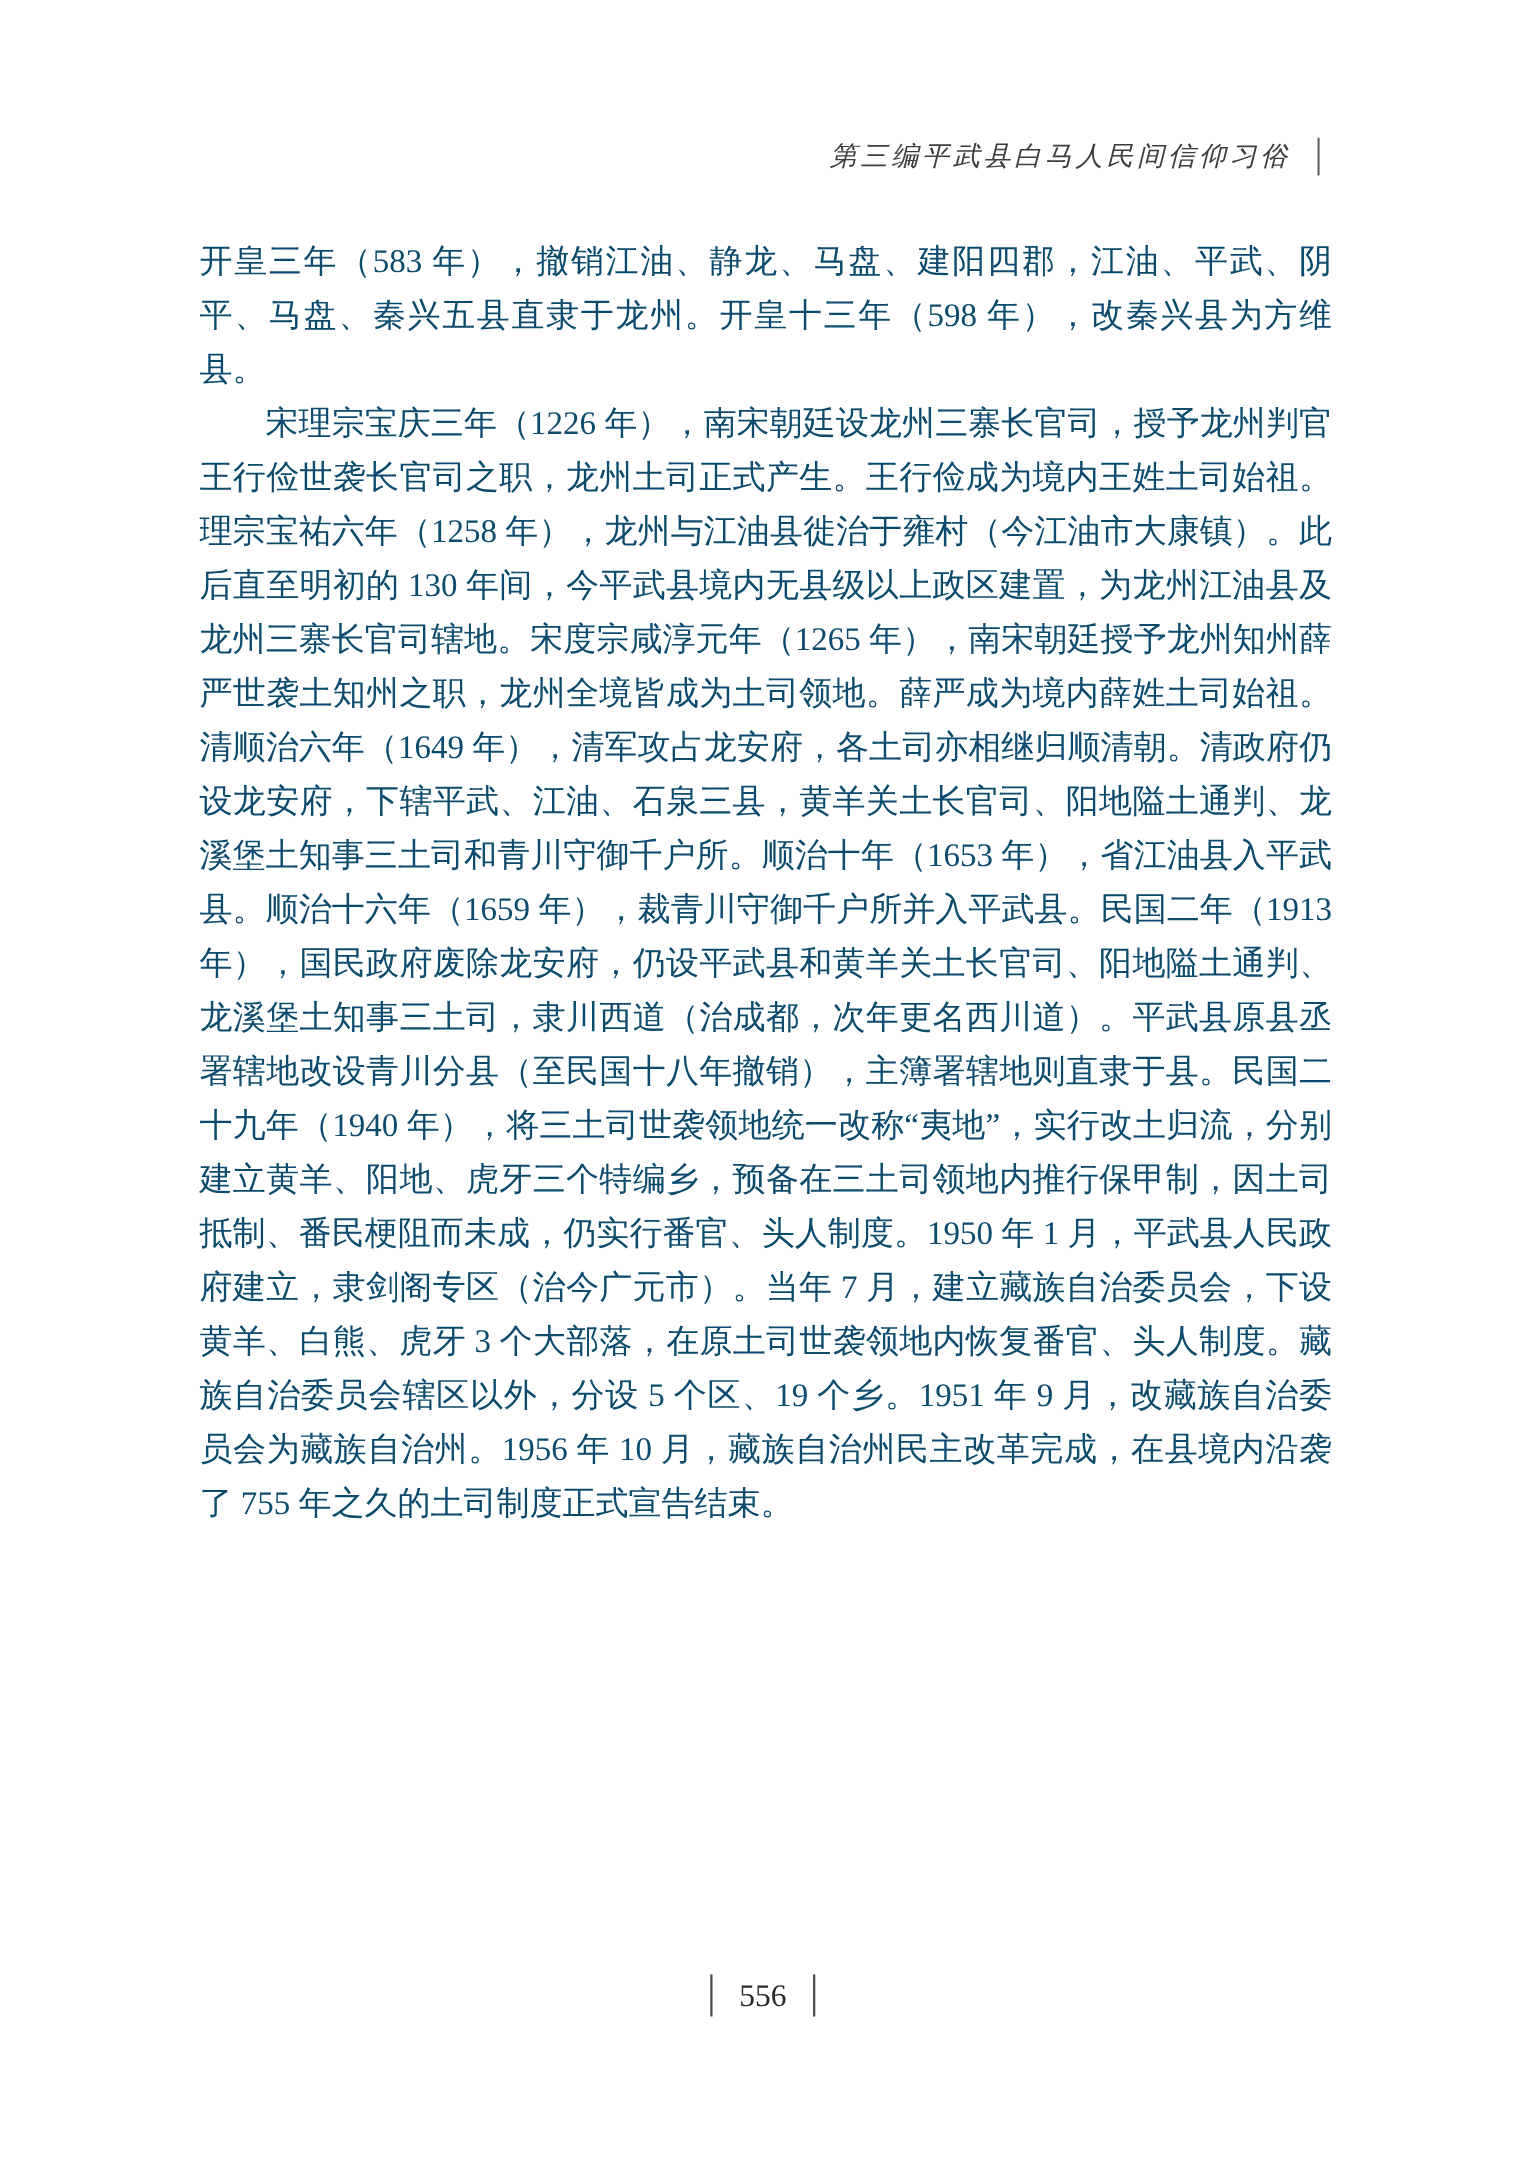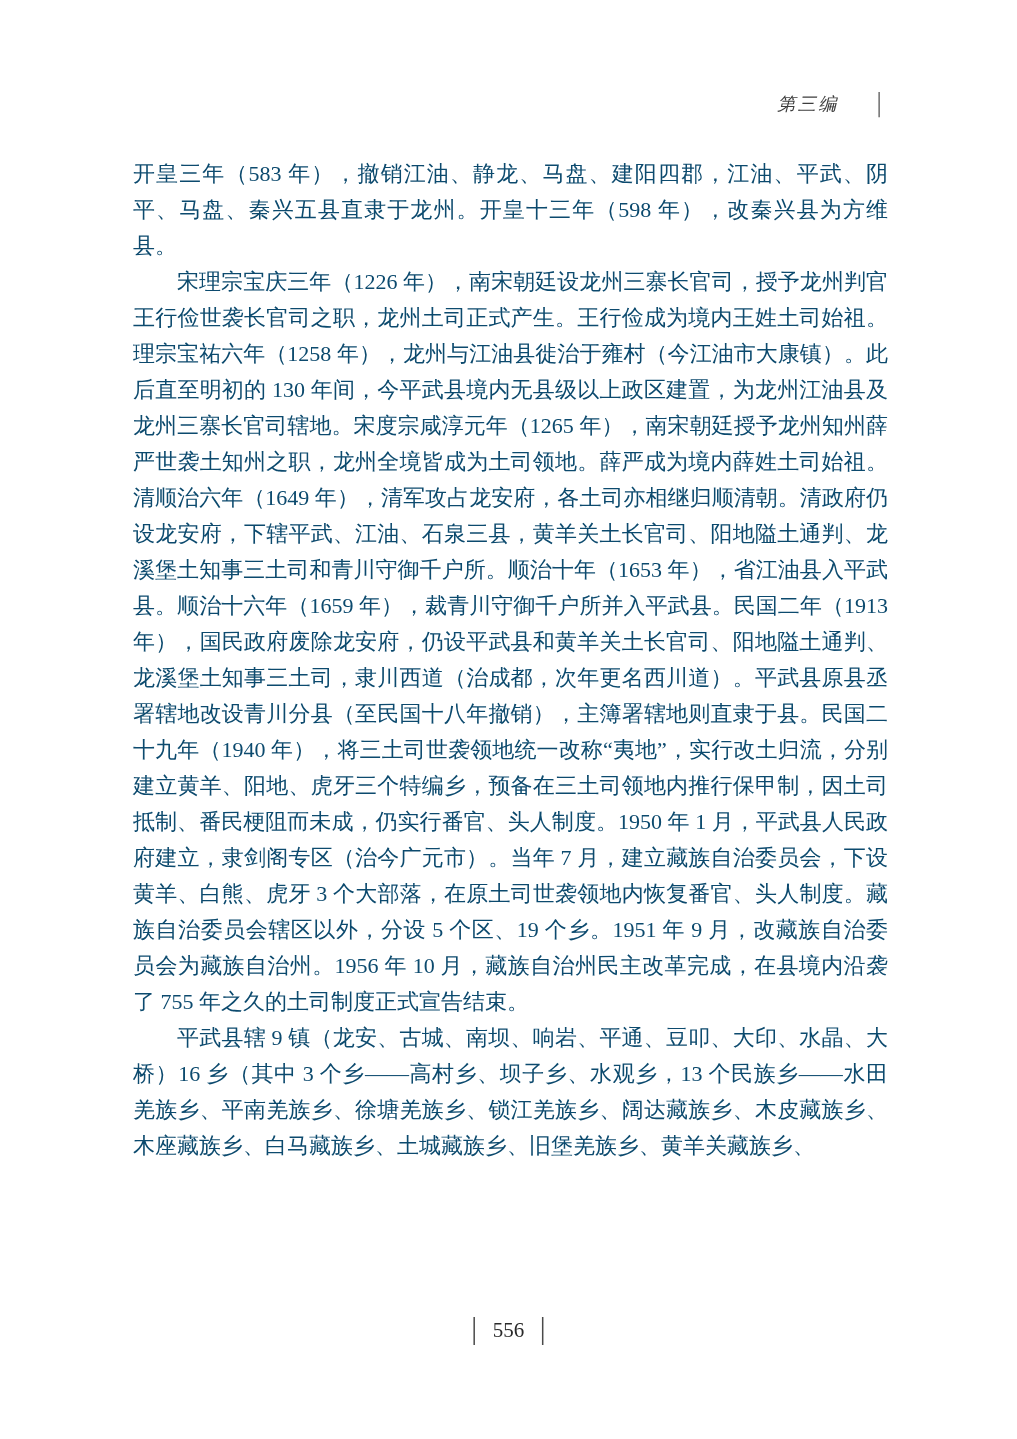--- a/index.html
+++ b/index.html
@@ -24,21 +24,20 @@
     display: flex;
     justify-content: flex-end;
     align-items: center;
     font-style: italic;
     font-size: 18px;
     color: #3d3d3d;
     letter-spacing: 2.5px;
     white-space: nowrap;
   }
   .running-header .section-label {
-    margin-right: 22px;
     text-align: right;
   }
   .running-header .header-bar {
     margin-left: 12px;
     font-style: normal;
     font-weight: 300;
     color: #555;
     transform: scaleY(1.15);
   }
   
@@ -80,27 +79,27 @@
     transform: scaleY(1.1);
   }
 </style>
 </head>
 <body>
 
 <div class="page">
 
   <div class="running-header">
     <span class="section-label">第三编</span>
+    <span class="header-title">平武县白马人民间信仰习俗</span>
     <span class="header-bar">│</span>
   </div>
 
   <div class="body-text">
     <p class="no-indent">开皇三年（583 年），撤销江油、静龙、马盘、建阳四郡，江油、平武、阴平、马盘、秦兴五县直隶于龙州。开皇十三年（598 年），改秦兴县为方维县。</p>
     <p>宋理宗宝庆三年（1226 年），南宋朝廷设龙州三寨长官司，授予龙州判官王行俭世袭长官司之职，龙州土司正式产生。王行俭成为境内王姓土司始祖。理宗宝祐六年（1258 年），龙州与江油县徙治于雍村（今江油市大康镇）。此后直至明初的 130 年间，今平武县境内无县级以上政区建置，为龙州江油县及龙州三寨长官司辖地。宋度宗咸淳元年（1265 年），南宋朝廷授予龙州知州薛严世袭土知州之职，龙州全境皆成为土司领地。薛严成为境内薛姓土司始祖。清顺治六年（1649 年），清军攻占龙安府，各土司亦相继归顺清朝。清政府仍设龙安府，下辖平武、江油、石泉三县，黄羊关土长官司、阳地隘土通判、龙溪堡土知事三土司和青川守御千户所。顺治十年（1653 年），省江油县入平武县。顺治十六年（1659 年），裁青川守御千户所并入平武县。民国二年（1913 年），国民政府废除龙安府，仍设平武县和黄羊关土长官司、阳地隘土通判、龙溪堡土知事三土司，隶川西道（治成都，次年更名西川道）。平武县原县丞署辖地改设青川分县（至民国十八年撤销），主簿署辖地则直隶于县。民国二十九年（1940 年），将三土司世袭领地统一改称“夷地”，实行改土归流，分别建立黄羊、阳地、虎牙三个特编乡，预备在三土司领地内推行保甲制，因土司抵制、番民梗阻而未成，仍实行番官、头人制度。1950 年 1 月，平武县人民政府建立，隶剑阁专区（治今广元市）。当年 7 月，建立藏族自治委员会，下设黄羊、白熊、虎牙 3 个大部落，在原土司世袭领地内恢复番官、头人制度。藏族自治委员会辖区以外，分设 5 个区、19 个乡。1951 年 9 月，改藏族自治委员会为藏族自治州。1956 年 10 月，藏族自治州民主改革完成，在县境内沿袭了 755 年之久的土司制度正式宣告结束。</p>
-    <p>平武县辖 9 镇（龙安、古城、南坝、响岩、平通、豆叩、大印、水晶、大桥）16 乡（其中 3 个乡——高村乡、坝子乡、水观乡，13 个民族乡——水田羌族乡、平南羌族乡、徐塘羌族乡、锁江羌族乡、阔达藏族乡、木皮藏族乡、木座藏族乡、白马藏族乡、土城藏族乡、旧堡羌族乡、黄羊关藏族乡、</p>
   </div>
 
   <div class="page-footer">
     <span class="foot-bar">│</span>
     <span class="page-num">556</span>
     <span class="foot-bar">│</span>
   </div>
 
 </div>
 

